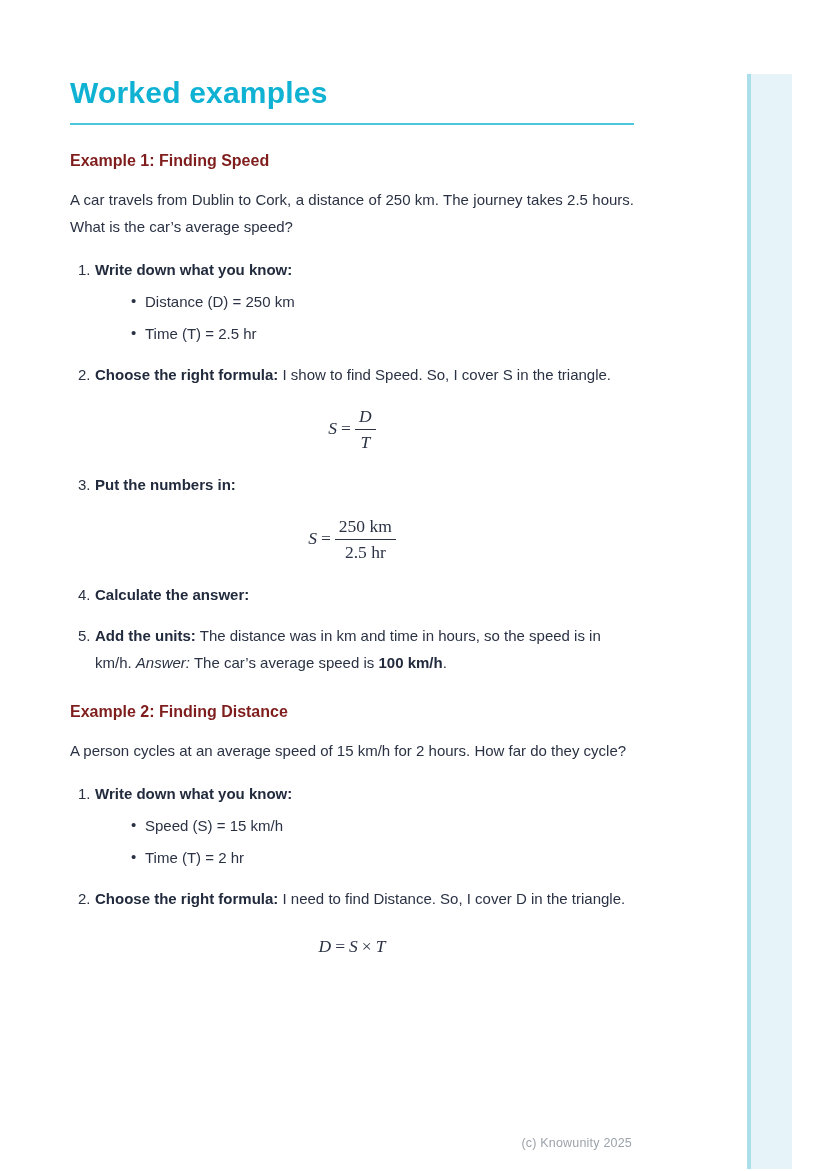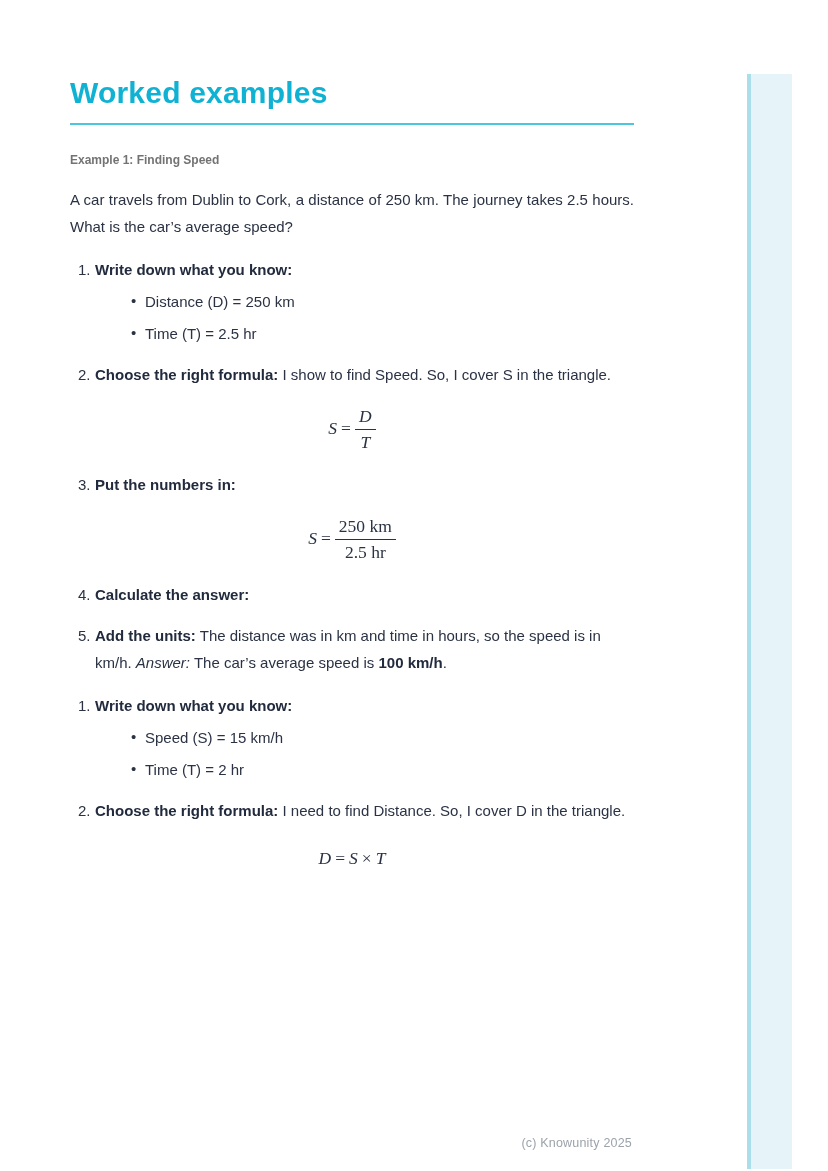--- a/index.html
+++ b/index.html
@@ -28,21 +28,21 @@
   }
   .title-rule {
     margin-top:13px; border:none; border-top:2px solid #4cc5de; width:100%;
   }
 
   .body-text { font-size:15px; line-height:27px; color:#2a3244; }
 
   .intro { margin-top:18px; }
 
   .ex-heading {
-    margin-top:22px; font-size:12px; font-weight:700; line-height:27px; color:#737373;
+    margin-top:22px; font-size:16px; font-weight:700; line-height:27px; color:#7f1d1d;
   }
 
   .problem { margin-top:12px; text-align:justify; }
 
   .steps { margin-top:16px; }
 
   .step { position:relative; padding-left:25px; margin-top:14px; }
   .step:first-child { margin-top:0; }
   .step-num {
     position:absolute; left:8px; top:0; font-weight:400; line-height:27px;
@@ -132,21 +132,23 @@
       </div>
 
 
       <div class="step body-text">
         <span class="step-num">5.</span>
         <b>Add the units:</b><span> The distance was in km and time in hours, so the speed is in km/h. </span><span class="ans-italic">Answer:</span><span> The car’s average speed is </span><b>100 km/h</b><span>.</span>
       </div>
 
     </div>
 
+    <h2 class="ex-heading">Example 2: Finding Distance</h2>
 
+    <p class="body-text problem">A person cycles at an average speed of 15 km/h for 2 hours. How far do they cycle?</p>
 
     <div class="steps">
 
       <div class="step body-text">
         <span class="step-num">1.</span>
         <b>Write down what you know:</b>
         <div class="bullet body-text">
           <span class="dot">•</span>
           <span>Speed (S) = 15 km/h</span>
         </div>

